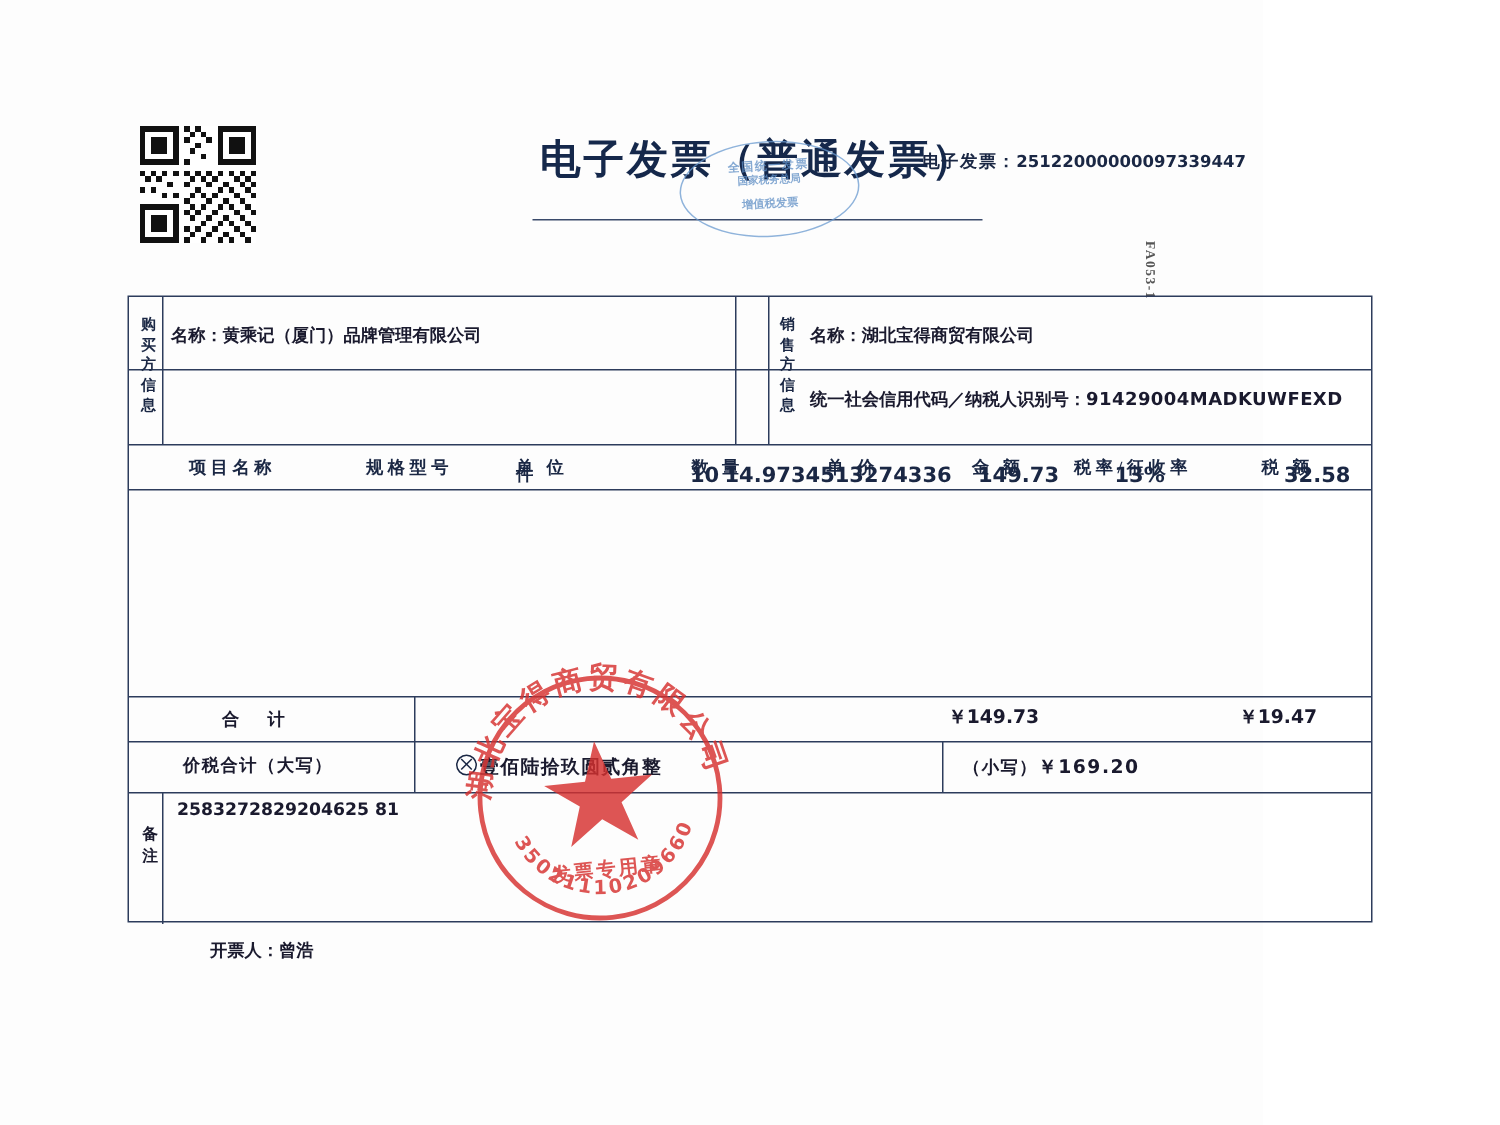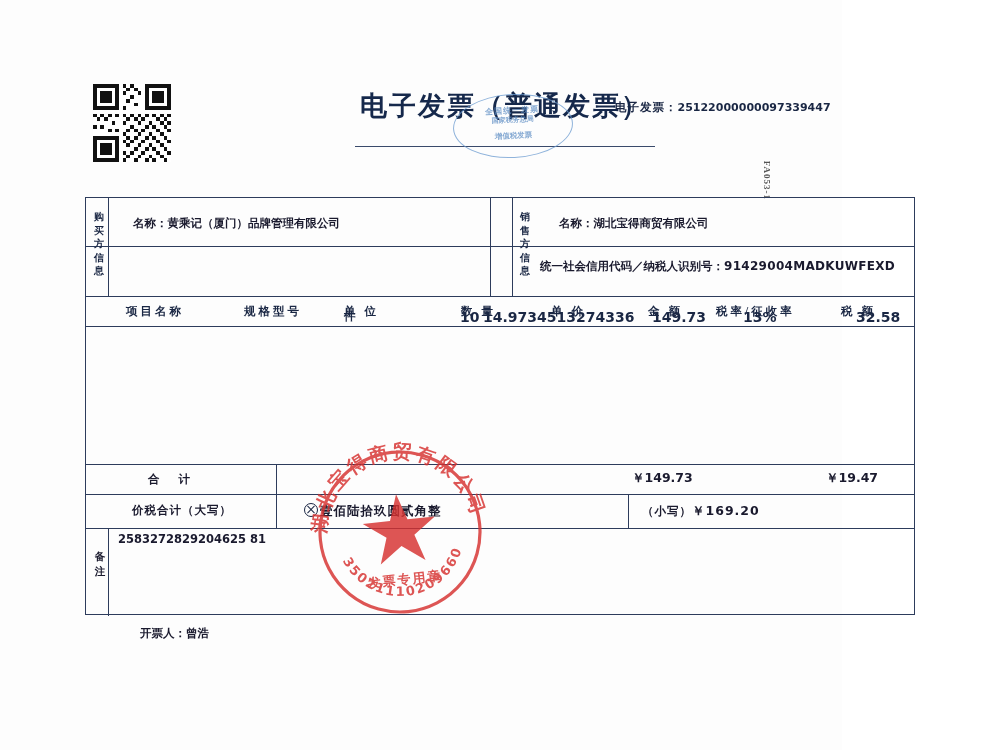--- a/index.html
+++ b/index.html
@@ -135,21 +135,20 @@
     line-height: 1.35;
     text-align: center;
     color: #1a2744;
   }
   .party-line1 {
     position: absolute;
     left: 28px;
     top: 18px;
     font-size: 11.5px;
     white-space: nowrap;
-    margin-left: 19px;
   }
   .party-line2 {
     position: absolute;
     left: 28px;
     top: 61px;
     font-size: 11.5px;
     white-space: nowrap;
   }
   .mono {
     font-family: "DejaVu Sans", sans-serif;
@@ -447,21 +446,21 @@
       <div class="cell cellnum" style="left:397px; top:111px;">14.9734513274336</div>
       <div class="cell cellnum" style="left:566px; top:111px;">149.73</div>
       <div class="cell cellnum" style="left:657px; top:111px;">13%</div>
       <div class="cell cellnum" style="left:770px; top:111px;">32.58</div>
     </div>
 
     <div class="total-label" style="left:62px; top:274px;">合    计</div>
     <div class="sum-cell" style="left:546px; top:272px;">￥149.73</div>
     <div class="sum-cell" style="left:740px; top:272px;">￥19.47</div>
 
-    <div class="bigcap-label" style="left:36px; top:305px;margin-left:10px;">价税合计（大写）</div>
+    <div class="bigcap-label" style="left:36px; top:305px;">价税合计（大写）</div>
     <div class="bigcap-value" style="left:218px; top:303px;">
       <span class="circle-x"></span><span>壹佰陆拾玖圆贰角整</span>
     </div>
     <div class="bigcap-value" style="left:556px; top:305px;text-align:right;">
       <span style="font-size:11.5px;">（小写）</span><span style="font-family:'DejaVu Sans',sans-serif;">￥169.20</span>
     </div>
 
     <div class="remark-tag" style="top:352px;">备注</div>
     <div class="remark-num" style="left:32px; top:334px;">2583272829204625 81</div>
   </div>

